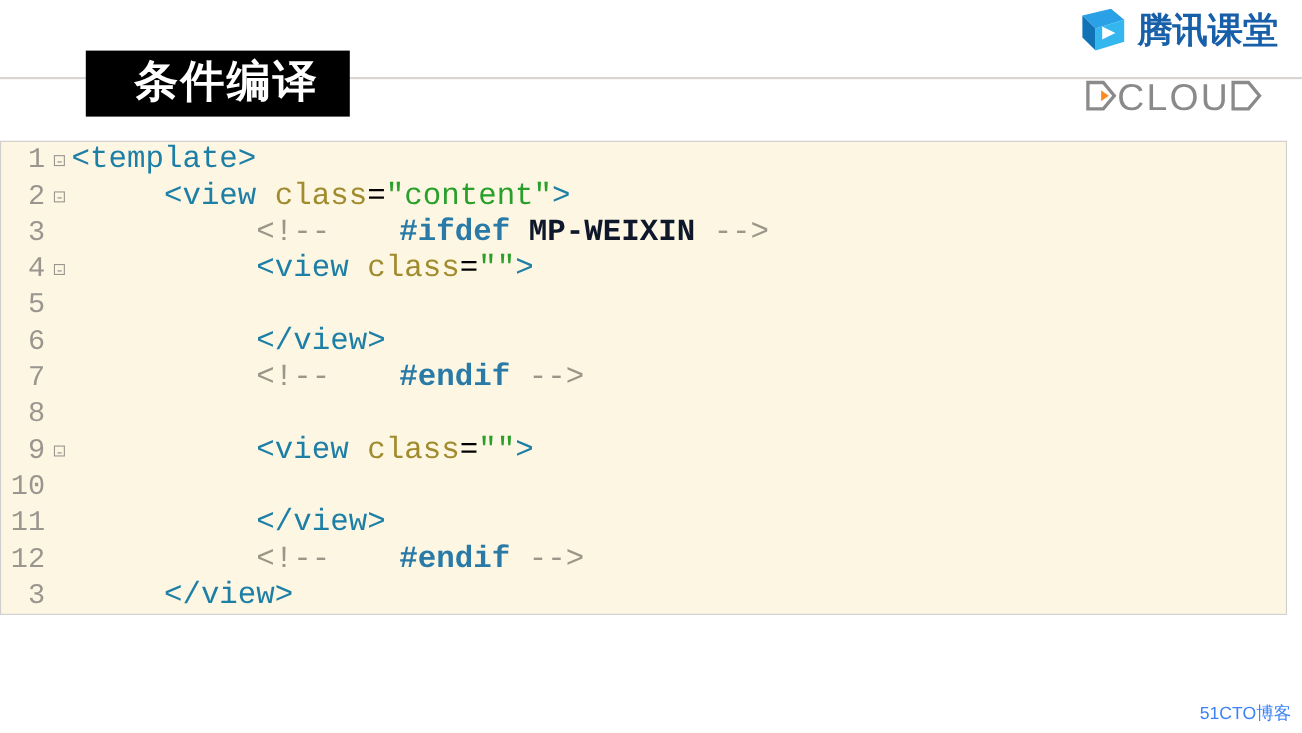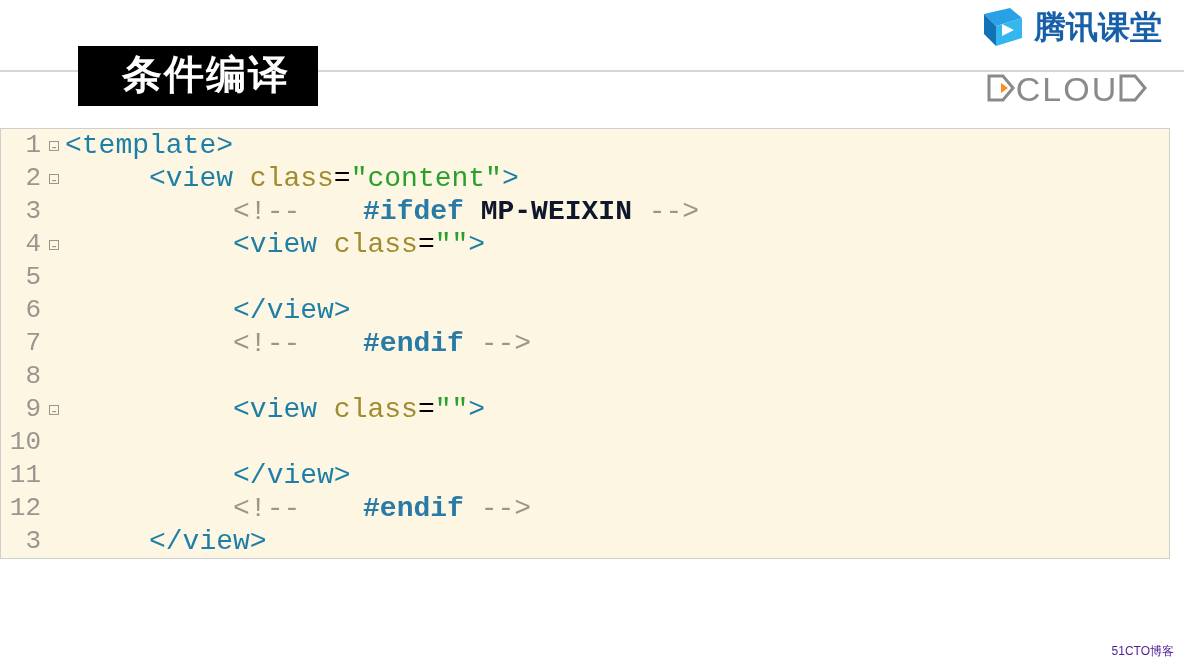--- a/index.html
+++ b/index.html
@@ -119,22 +119,22 @@
   .attr  { color: #a08c2e; }
   .str   { color: #28a02a; }
   .cmt   { color: #9b9688; }
   .kw    { color: #2a7aa7; font-weight: 700; margin-left: 46px; }
   .kw2   { color: #0f172a; font-weight: 700; }
   .plain { color: #3b3b3b; }
   .watermark {
     position: absolute;
     right: 10px;
     bottom: 6px;
-    font-size: 12px;
-    color: #4c1d95;
+    font-size: 16px;
+    color: #3b82f6;
   }
 </style>
 </head>
 <body>
 
 <div class="top-rule"></div>
 
 <div class="title-badge">
   <span>条件编译</span>
 </div>

